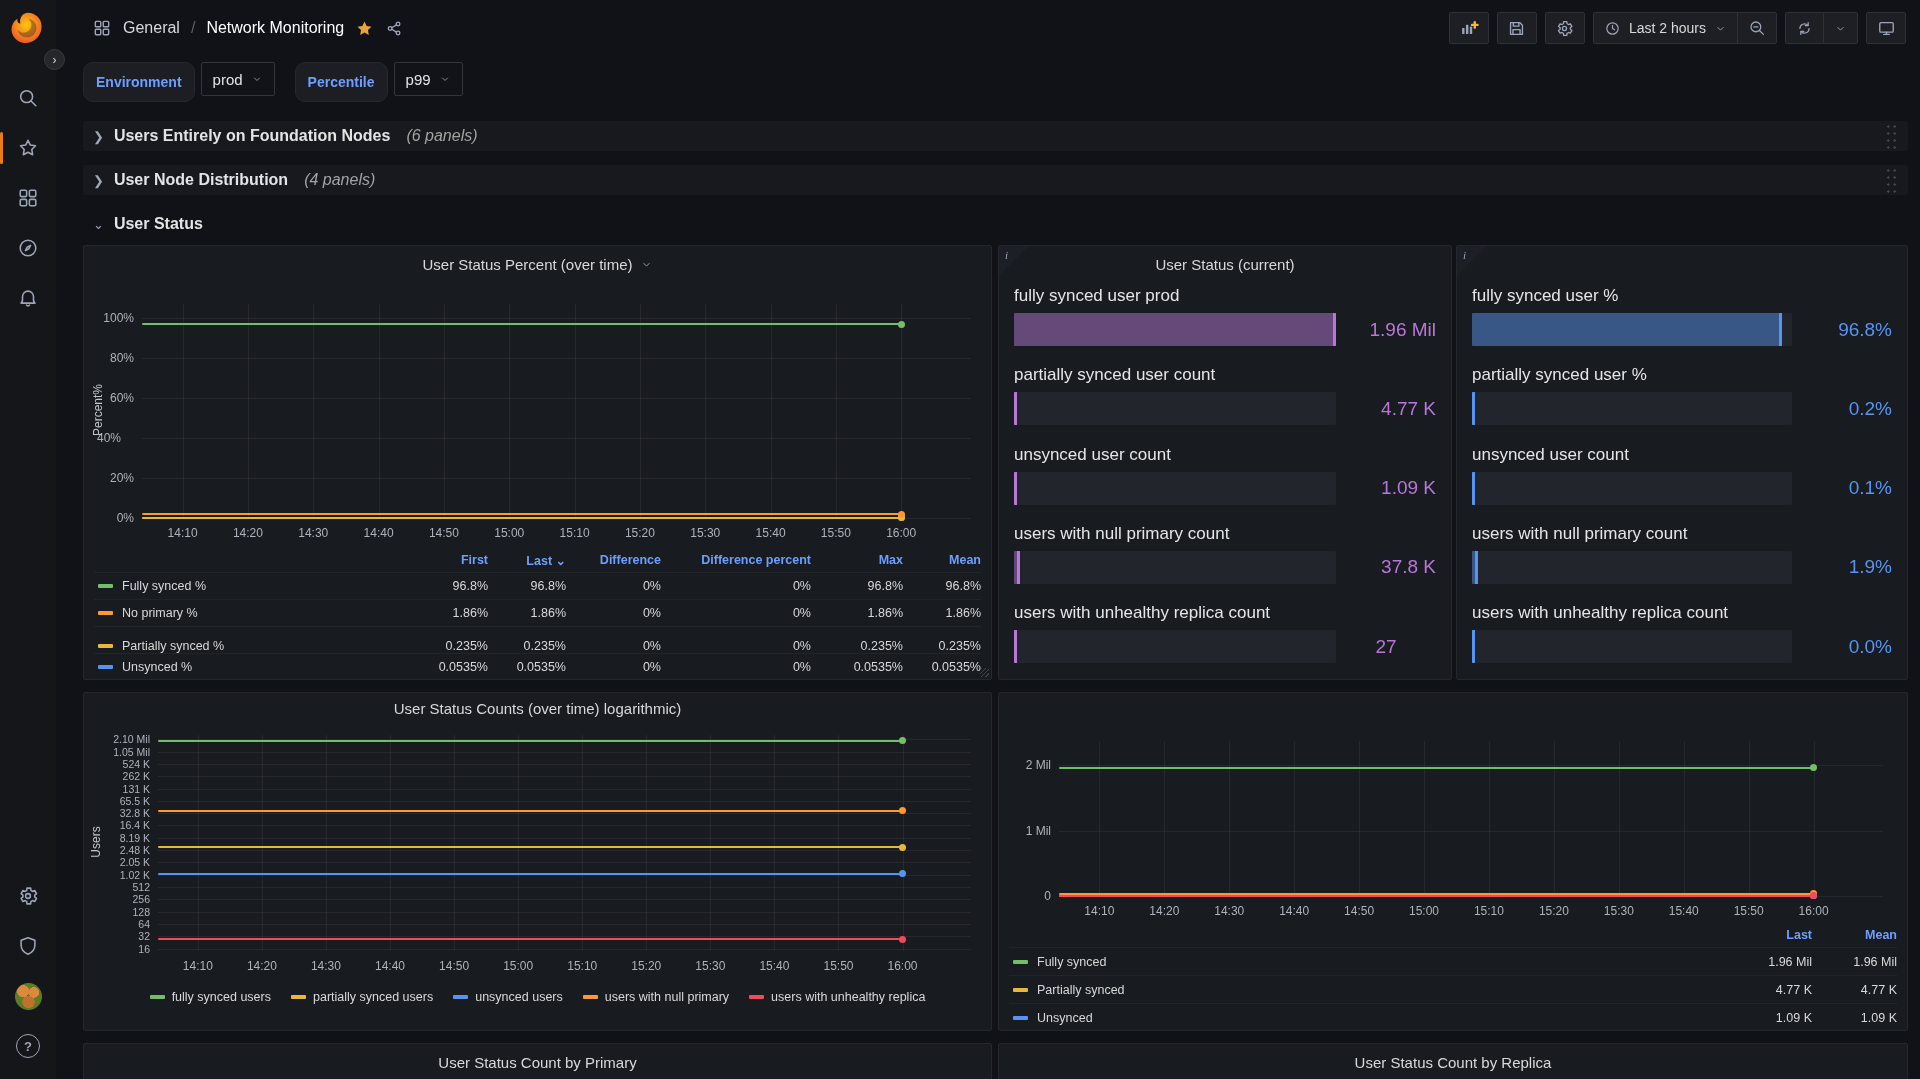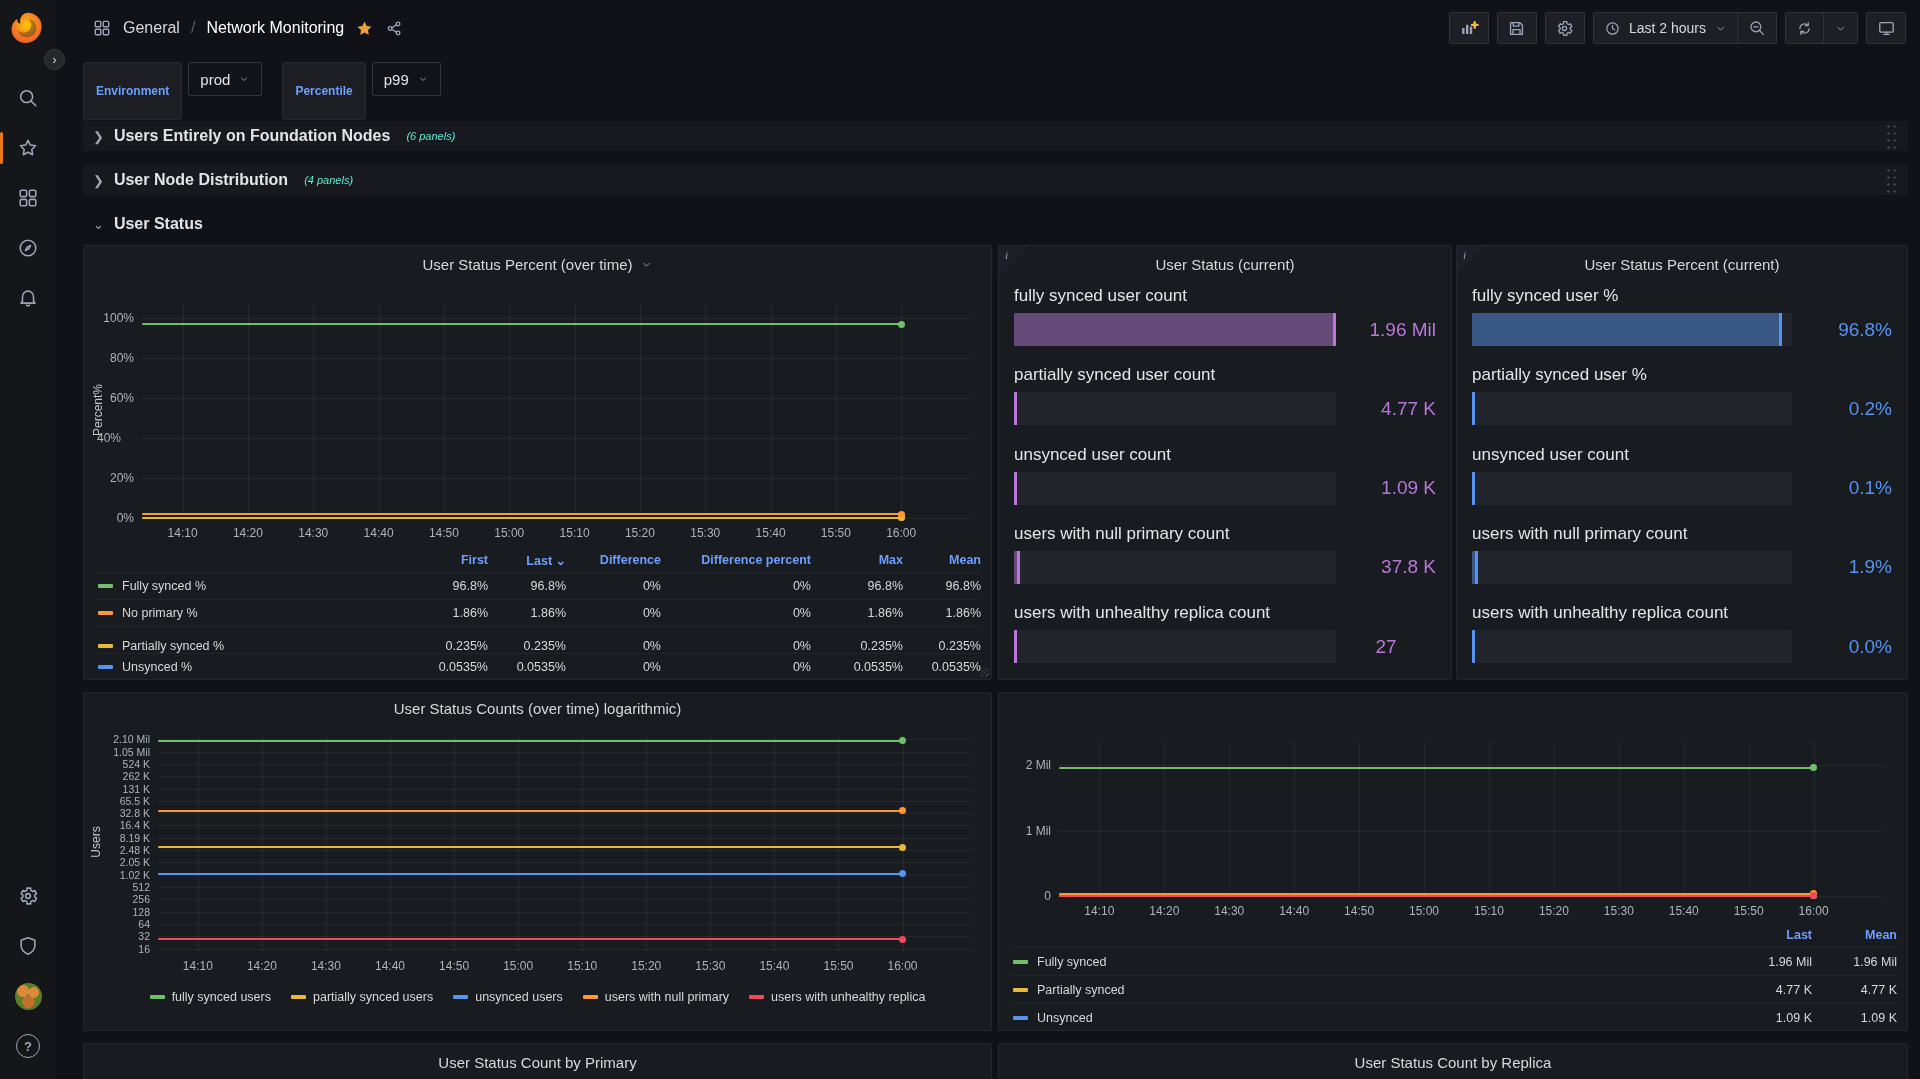--- a/index.html
+++ b/index.html
@@ -36,28 +36,28 @@
   .toolbar{display:flex;align-items:center;gap:8px;}
   .tb-btn{height:32px;min-width:40px;display:flex;align-items:center;justify-content:center;background:#1D1F24;border:1px solid #2E3138;border-radius:2px;cursor:pointer;padding:0 6px;}
   .tb-group{display:flex;align-items:stretch;height:32px;background:#1D1F24;border:1px solid #2E3138;border-radius:2px;box-sizing:border-box;}
   .tb-sec{display:flex;align-items:center;padding:0 10px;gap:8px;cursor:pointer;}
   .tb-sep{width:1px;background:#2E3138;}
   .tb-time{font-size:14px;font-weight:500;color:#D8D9DA;}
 
   
   .variables{position:absolute;left:83px;top:62px;display:flex;gap:20px;}
   .var{display:flex;gap:6px;}
-  .var-label{height:32px;display:flex;align-items:center;padding:12px 12px;background:#1C1E24;border:1px solid #26282E;border-radius:2px;color:var(--link);font-size:12px;font-weight:600;cursor:pointer;}
+  .var-label{height:32px;display:flex;align-items:center;padding:3px 12px;background:#1C1E24;border:1px solid #26282E;border-radius:10px;color:var(--link);font-size:14px;font-weight:600;cursor:pointer;}
   .var-value{height:32px;display:flex;align-items:center;gap:8px;padding:0 11px;background:#121318;border:1px solid #33353B;border-radius:2px;color:#E3E4E6;font-size:15px;cursor:pointer;}
 
   
   .row-header{position:absolute;left:83px;width:1825px;height:30px;display:flex;align-items:center;gap:10px;padding:0 10px;box-sizing:border-box;cursor:pointer;}
   .row-header.boxed{background:#17191E;border-radius:2px;}
   .row-title{font-size:16px;font-weight:700;color:#E3E4E6;}
-  .row-count{font-size:11px;font-style:italic;color:#5eead4;margin-left:6px;}
+  .row-count{font-size:16px;font-style:italic;color:#a3a3a3;margin-left:6px;}
   .row-chev{color:#9DA5B8;font-size:13px;}
   .drag-handle{margin-left:auto;width:13px;height:27px;background:radial-gradient(#4A4D52 1.2px,transparent 1.3px);background-size:6.5px 7px;opacity:.9;}
 
   
   .panel{position:absolute;background:var(--panel);border:1px solid var(--border);border-radius:2px;box-sizing:border-box;}
   .panel-title{height:36px;display:flex;align-items:center;justify-content:center;gap:7px;font-size:15px;font-weight:500;color:#D8D9DA;cursor:pointer;}
   .chart{position:absolute;inset:0;}
   .gridline-h{position:absolute;height:1px;background:var(--grid);}
   .gridline-v{position:absolute;width:1px;background:var(--grid);}
   .ytick{position:absolute;text-align:right;color:#AEB4BD;font-size:12px;}
@@ -412,21 +412,21 @@
       <svg width="30" height="30">
           <path d="M0 0 H30 L0 30 Z" fill="#1C1F25"></path>
           <text x="6" y="13" font-size="11" font-style="italic" font-family="Liberation Serif, serif" fill="#9DA5B8">i</text>
         </svg>
     </div>
     <div class="panel-title">
       <span>User Status (current)</span>
     </div>
     <div class="gauge" id="gauge-p2">
         <div class="bg-row">
-          <div class="bg-label">fully synced user count</div>
+          <div class="bg-label">fully synced user prod</div>
           <div class="bg-line">
             <div class="bg-track">
               <div class="bg-fill" style="width: 100%; background: rgba(184, 119, 217, 0.45); border-right: 3px solid rgb(184, 119, 217); box-sizing: border-box;"></div>
             </div>
             <div class="bg-value" style="color: rgb(184, 119, 217);">1.96 Mil</div>
           </div>
         </div>
         <div class="bg-row">
           <div class="bg-label">partially synced user count</div>
           <div class="bg-line">
@@ -465,23 +465,20 @@
         </div>
       </div>
   </section>
 
   <section class="panel" style="left:1456px;top:245px;width:452px;height:435px;">
     <div class="info-corner">
       <svg width="30" height="30">
           <path d="M0 0 H30 L0 30 Z" fill="#1C1F25"></path>
           <text x="6" y="13" font-size="11" font-style="italic" font-family="Liberation Serif, serif" fill="#9DA5B8">i</text>
         </svg>
-    </div>
-    <div class="panel-title">
-      <span>User Status Percent (current)</span>
     </div>
     <div class="gauge" id="gauge-p3">
         <div class="bg-row">
           <div class="bg-label">fully synced user %</div>
           <div class="bg-line">
             <div class="bg-track">
               <div class="bg-fill" style="width: 96.8%; background: rgba(87, 148, 242, 0.45); border-right: 3px solid rgb(87, 148, 242); box-sizing: border-box;"></div>
             </div>
             <div class="bg-value" style="color: rgb(87, 148, 242);">96.8%</div>
           </div>

